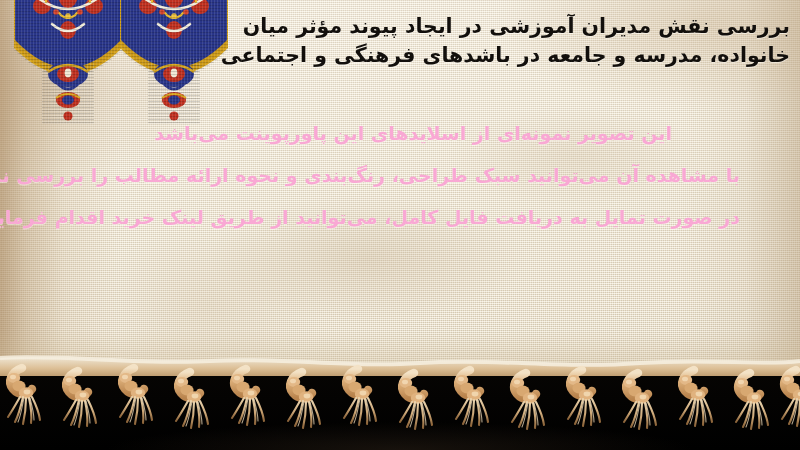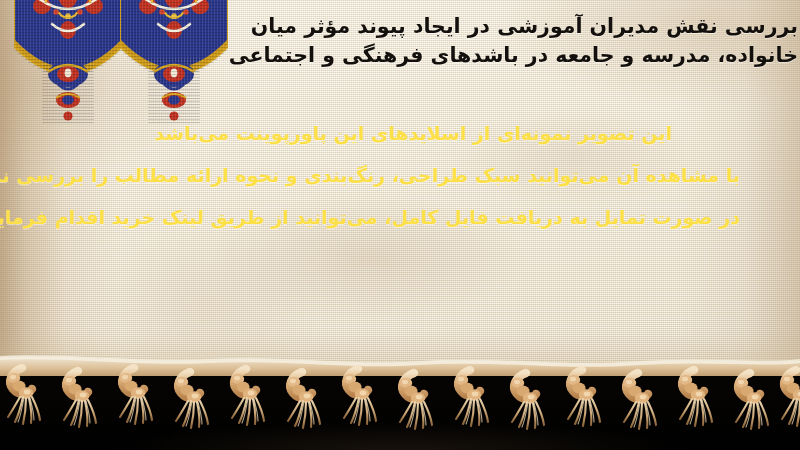--- a/index.html
+++ b/index.html
@@ -48,33 +48,33 @@
   }
 
   
   .ornaments{position:absolute;left:0;top:0;width:260px;height:120px;}
   .orn{position:absolute;top:-46px;}
   .orn.a{left:12px;}
   .orn.b{left:118px;}
 
   
   .title{
-    position:absolute;right:2px;top:12px;width:780px;
+    position:absolute;right:10px;top:12px;width:780px;
     text-align:right;direction:rtl;
     color:#120f0c;
     font-size:20.5px;line-height:29px;font-weight:700;
     letter-spacing:.1px;
     text-shadow:0 1px 0 rgba(255,252,244,.55);
   }
   .title .l2{display:block;}
 
   .body-text{
     position:absolute;right:60px;top:112px;width:700px;
     text-align:right;direction:rtl;
-    color:#fde047;
+    color:#f9a8d4;
     font-size:19px;line-height:42px;font-weight:600;
     text-shadow:0 1px 0 rgba(255,252,244,.5);
   }
   .body-text .ln{display:block;white-space:nowrap;}
   .body-text .ln.l1{margin-right:68px;}
 
   
   .blackground{
     position:absolute;left:0;top:366px;width:800px;height:84px;
     background:

